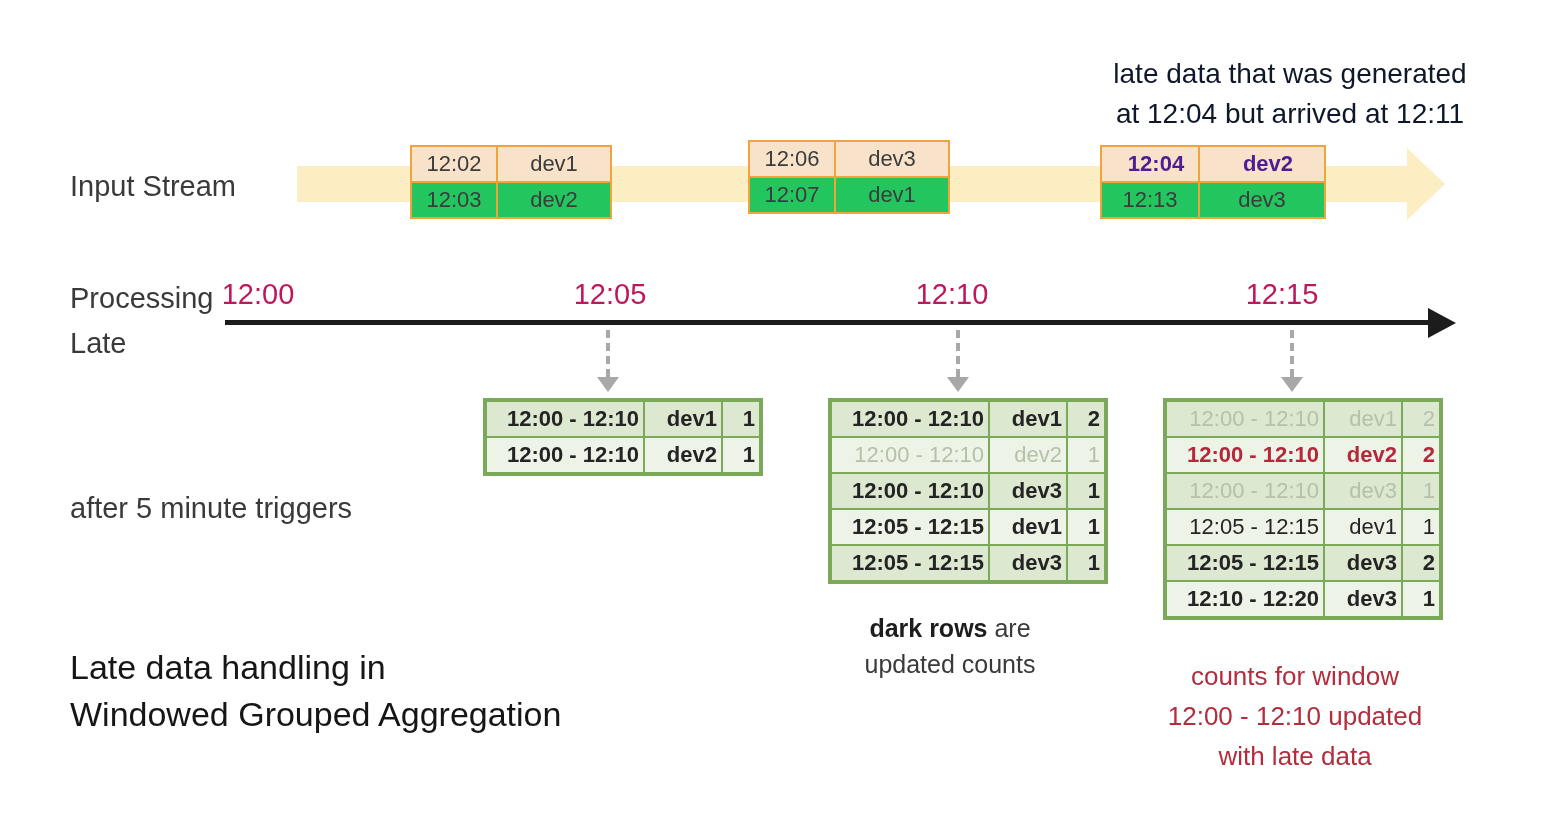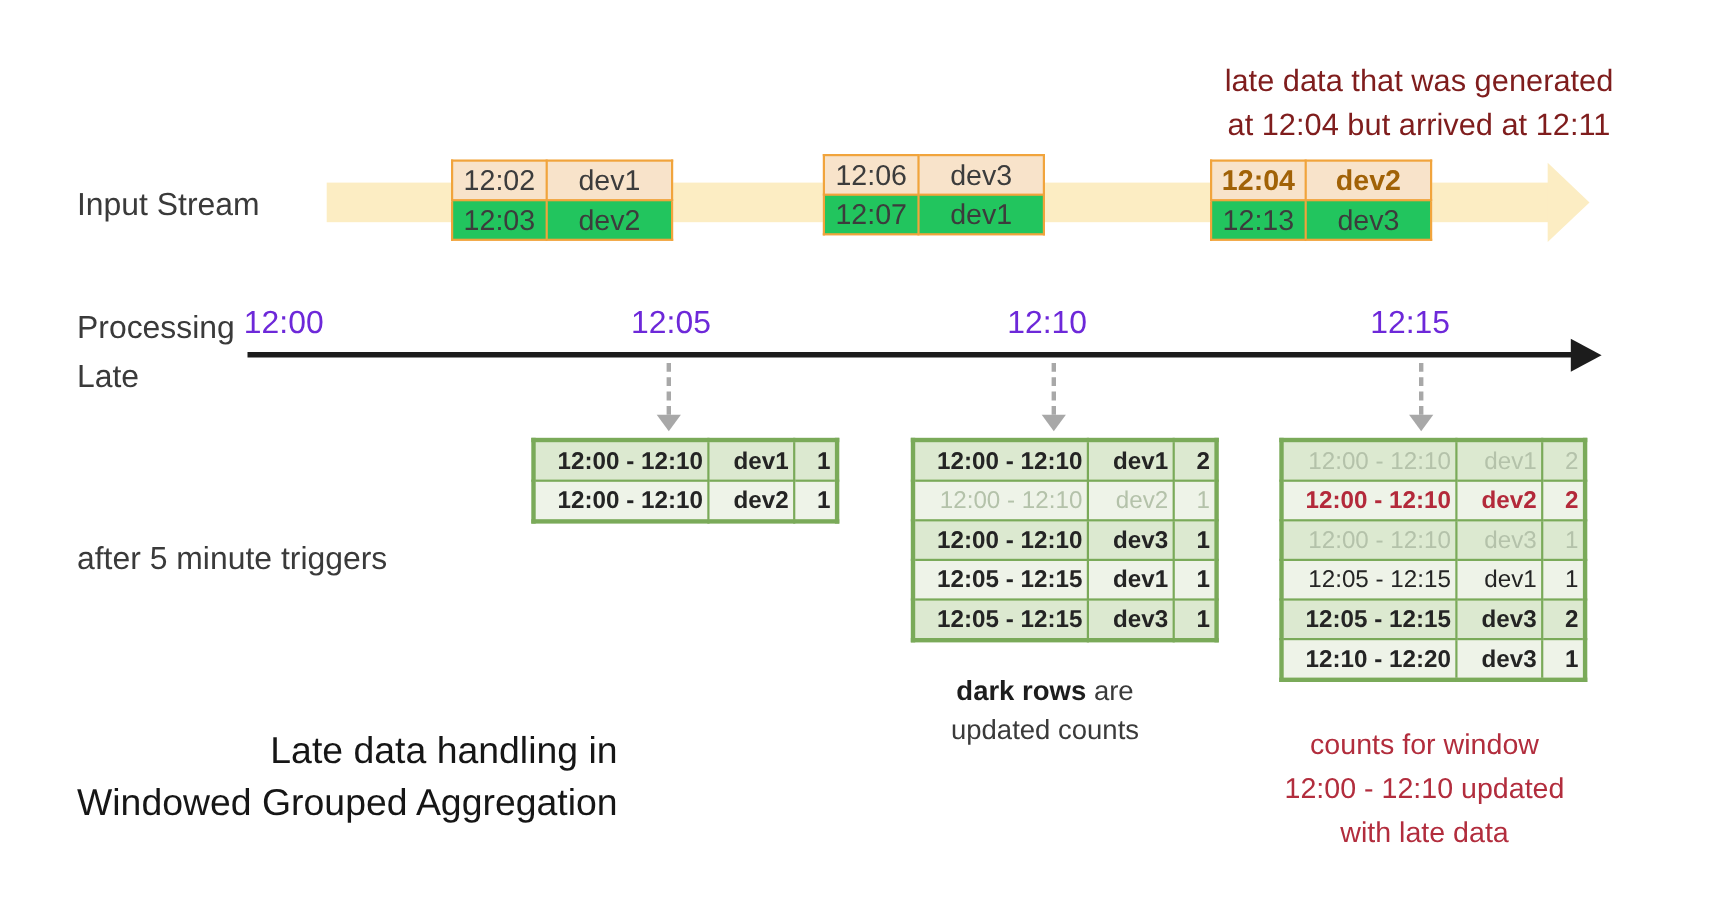--- a/index.html
+++ b/index.html
@@ -7,46 +7,46 @@
     position:relative;width:1554px;height:834px;background:#ffffff;
     font-family:"Liberation Sans","DejaVu Sans",sans-serif;overflow:hidden;
   }
   .abs{position:absolute;}
 
   
   .side-label{font-size:29px;font-weight:300;color:#3a3a3a;letter-spacing:0px;line-height:45px;}
   .title{font-size:34px;font-weight:400;color:#161616;line-height:47px;}
 
   
-  .red-note{color:#7f1d1d;font-size:28px;line-height:40px;text-align:center;font-weight:300;}
+  .red-note{color:#0f172a;font-size:28px;line-height:40px;text-align:center;font-weight:300;}
   .red-caption{color:#b22d3d;font-size:26px;line-height:40px;text-align:center;font-weight:300;}
 
   
   .stream-band{left:297px;top:166px;width:1112px;height:36px;background:#fcedc3;}
   .stream-head{
     left:1407px;top:148px;width:0;height:0;
     border-left:38px solid #fcedc3;border-top:36px solid transparent;border-bottom:36px solid transparent;
   }
 
   
   table.inbox{border-collapse:collapse;border:2px solid #f1a43c;background:#fdf5e8;}
-  table.inbox td{border:2px solid #f1a43c;height:34px;font-size:26px;color:#3c3c3c;text-align:center;padding:0;}
+  table.inbox td{border:2px solid #f1a43c;height:34px;font-size:22px;color:#3c3c3c;text-align:center;padding:0;}
   table.inbox td.t{width:84px;}
   table.inbox td.d{width:112px;}
   table.inbox tr.in-dark td{background:#f8e3ca;}
   table.inbox tr.in-light td{background:#22c55e;}
-  table.inbox tr.in-late td{color:#a16207;font-weight:700;}
+  table.inbox tr.in-late td{color:#4c1d95;font-weight:700;padding-left:12px;}
 
   
   .axis-line{left:225px;top:320px;width:1205px;height:5px;background:#1c1c1c;}
   .axis-head{
     left:1428px;top:308px;width:0;height:0;
     border-left:28px solid #1c1c1c;border-top:15px solid transparent;border-bottom:15px solid transparent;
   }
-  .tick{font-size:29px;color:#6d28d9;font-weight:300;width:120px;text-align:center;top:278px;}
+  .tick{font-size:29px;color:#be185d;font-weight:300;width:120px;text-align:center;top:278px;}
 
   
   .connector{top:330px;height:47px;width:0;border-left:4px dashed #a8a8a8;}
   .connector-head{
     top:377px;width:0;height:0;
     border-top:15px solid #a8a8a8;border-left:11px solid transparent;border-right:11px solid transparent;
   }
 
   
   table.rt{border-collapse:collapse;border:4px solid #7aaa59;background:#fff;}
@@ -226,18 +226,18 @@
     <div><b>dark rows</b><span> are</span></div>
     <div>updated counts</div>
   </div>
 
   <div class="abs red-caption" style="left:1120px;top:656px;width:350px;">
     <div>counts for window</div>
     <div>12:00 - 12:10 updated</div>
     <div>with late data</div>
   </div>
 
-  <div class="abs title" style="left:70px;top:660px;text-align:right;">
+  <div class="abs title" style="left:70px;top:644px;">
     <div>Late data handling in</div>
     <div>Windowed Grouped Aggregation</div>
   </div>
 
 </div>
 
 </body></html>

